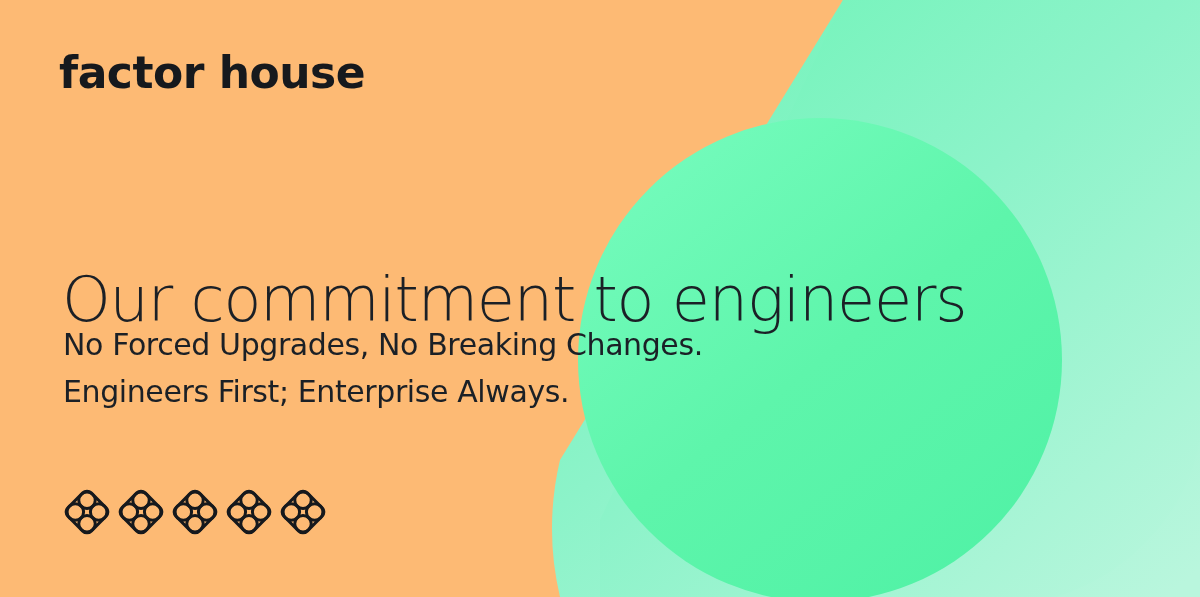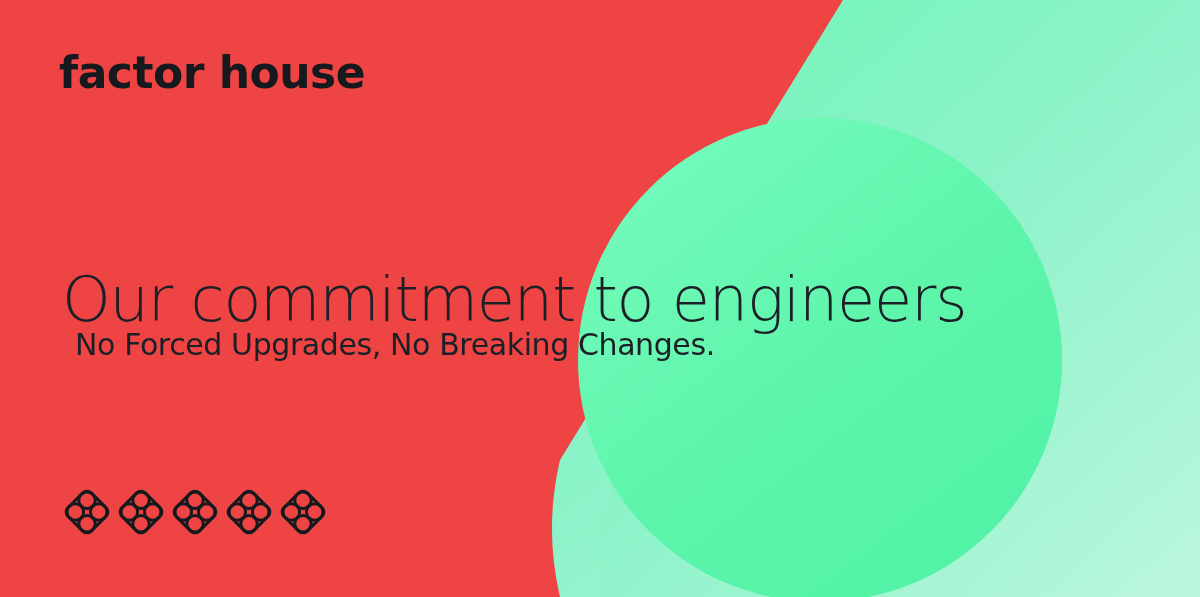--- a/index.html
+++ b/index.html
@@ -10,21 +10,21 @@
     width: 1200px;
     height: 597px;
     overflow: hidden;
     font-family: "Liberation Sans", sans-serif;
   }
 
   #canvas {
     position: relative;
     width: 1200px;
     height: 597px;
-    background: #ef4444;
+    background: #fdba74;
     overflow: hidden;
   }
 
   
   #bg-art {
     position: absolute;
     inset: 0;
     width: 1200px;
     height: 597px;
     pointer-events: none;
@@ -64,21 +64,21 @@
     left: 63px;
     top: 322px;
     font-family: "DejaVu Sans", sans-serif;
     font-size: 30px;
     font-weight: 400;
     letter-spacing: -0.4px;
     color: #1b2026;
     line-height: 1.55;
     white-space: nowrap;
   }
-  #subheading .sub-line { display: block; margin-left: 12px; }
+  #subheading .sub-line { display: block; }
 
   
   #logomark-row {
     position: absolute;
     left: 62px;
     top: 486px;
     display: flex;
     gap: 4px;
     align-items: center;
   }
@@ -130,20 +130,21 @@
       <circle cx="820" cy="360" r="242" fill="url(#gradCircle)"></circle>
     </g>
   </svg>
 
   <div id="logo-wordmark">factor house</div>
 
   <h1 id="headline">Our commitment to engineers</h1>
 
   <div id="subheading">
     <span class="sub-line">No Forced Upgrades, No Breaking Changes.</span>
+    <span class="sub-line">Engineers First; Enterprise Always.</span>
   </div>
 
   <div id="logomark-row">
       <svg class="logomark" viewBox="0 0 100 100">
         <g transform="rotate(45 50 50)" fill="none" stroke="#16191d" stroke-width="6">
           <circle cx="33.5" cy="33.5" r="16.5"></circle>
           <circle cx="66.5" cy="33.5" r="16.5"></circle>
           <circle cx="33.5" cy="66.5" r="16.5"></circle>
           <circle cx="66.5" cy="66.5" r="16.5"></circle>
           <rect x="17" y="17" width="66" height="66" rx="12"></rect>

